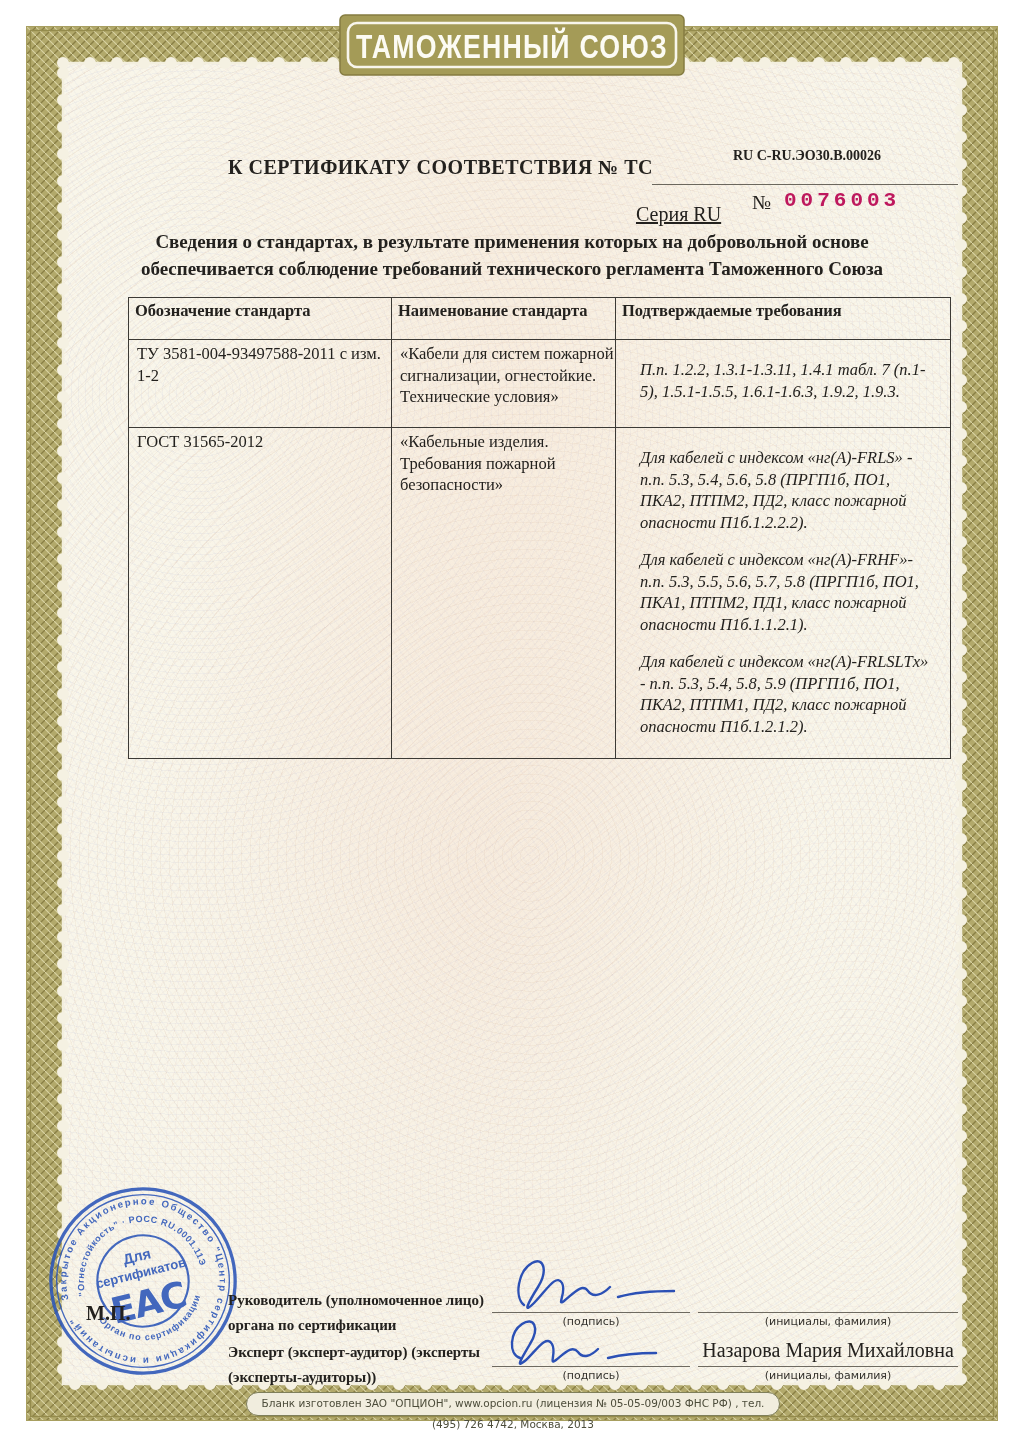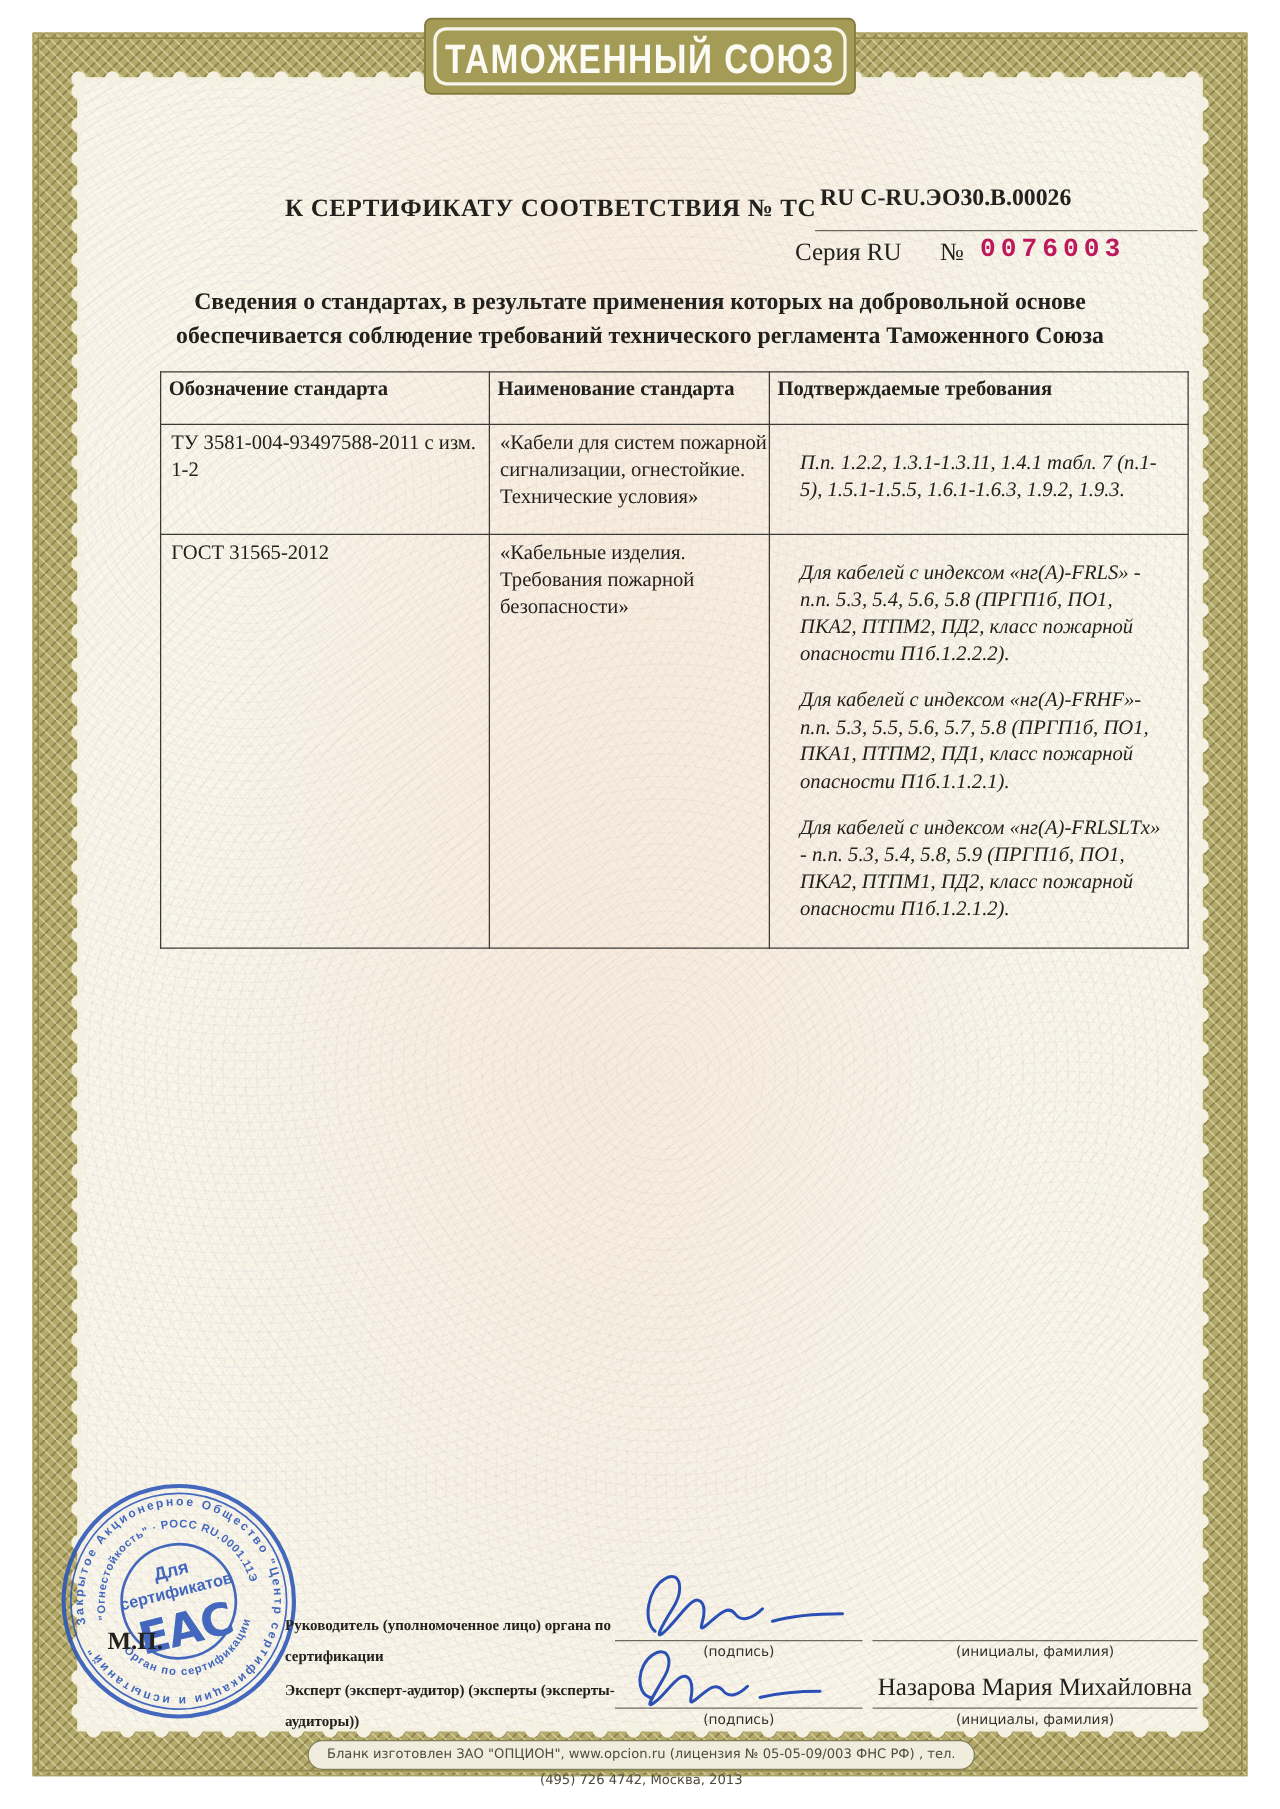--- a/index.html
+++ b/index.html
@@ -22,42 +22,42 @@
   }
 
   svg.frame, svg.sigs { position:absolute; left:0; top:0; }
   svg.banner { position:absolute; left:330px; top:10px; }
   svg.stamp  { position:absolute; left:46px; top:1184px; }
 
   .abs { position:absolute; }
   .title { left:0; top:99px; width:1024px; text-align:center;
            font-size:31px; font-weight:bold; letter-spacing:2px; }
   .certlabel { left:228px; top:156px; font-size:20px; font-weight:bold; letter-spacing:0.5px; }
-  .certnum   { left:656px; top:148px; width:302px; text-align:left; font-size:19px; font-weight:bold; }
+  .certnum   { left:656px; top:148px; width:302px; text-align:center; font-size:14px; font-weight:bold; }
   .certline  { left:652px; top:184px; width:306px; border-bottom:1.5px solid #6b675d; }
-  .series    { left:636px; top:191px; font-size:20px; }
+  .series    { left:636px; top:203px; font-size:20px;text-decoration:underline; }
   .numsign   { left:752px; top:191px; font-size:20px; }
   .serial    { left:784px; top:189px; font-family:Liberation Mono, monospace;
                font-size:21px; font-weight:bold; letter-spacing:4px; color:#be185d; }
   .intro     { left:112px; top:228px; width:800px; text-align:center;
                font-size:19px; font-weight:bold; line-height:27px; }
 
   table.std { position:absolute; left:128px; top:297px; width:822px;
               border-collapse:collapse; table-layout:fixed; }
   table.std th, table.std td { border:1.6px solid #3c3a35; vertical-align:top;
               font-size:16.5px; line-height:21.5px; }
   table.std th { font-weight:bold; text-align:left; height:42px; padding:2px 6px; }
   table.std td { padding:3px 0 5px 8px; }
   col.c1{width:263px;} col.c2{width:224px;} col.c3{width:335px;}
   th.wrapped { padding:2px 30px; }
   tr.r1 td { height:88px; }
   td p { margin:16px;font-style:italic; }
 
   .mp { left:86px; top:1302px; font-size:20px; font-weight:bold; }
-  .role { left:228px; width:264px; font-size:12px; font-weight:bold; line-height:25px; }
+  .role { left:228px; width:264px; font-size:15px; font-weight:bold; line-height:25px; }
   .role1 { top:1288px; } .role2 { top:1340px; }
   .sigline { left:492px; width:198px; border-bottom:1px solid #6e6a60; }
   .sl1 { top:1312px; } .sl2 { top:1366px; }
   .caption { font-family:"DejaVu Sans", sans-serif; font-size:11px; color:#33312c; text-align:center; }
   .cap-sig { left:492px; width:198px; }
   .cs1 { top:1315px; } .cs2 { top:1369px; }
   .name { left:698px; width:260px; text-align:center; font-size:20px; }
   .n1 { top:1287px; } .n2 { top:1339px; }
   .nameline { left:698px; width:260px; border-bottom:1px solid #6e6a60; }
   .nl1 { top:1312px; } .nl2 { top:1366px; }

